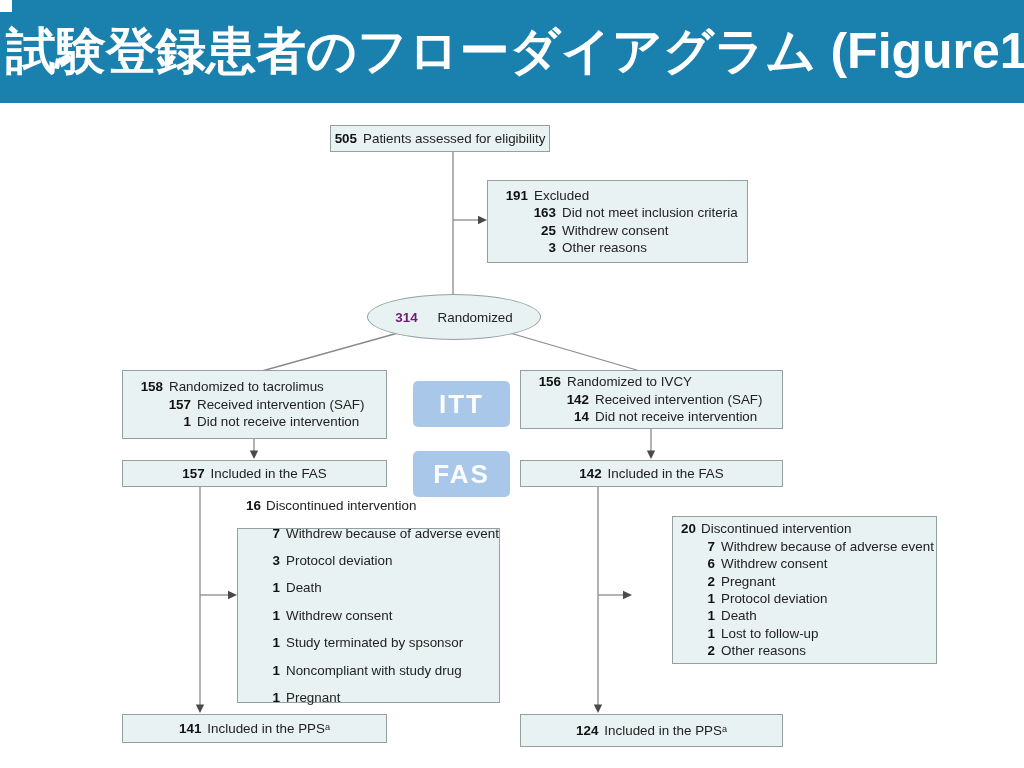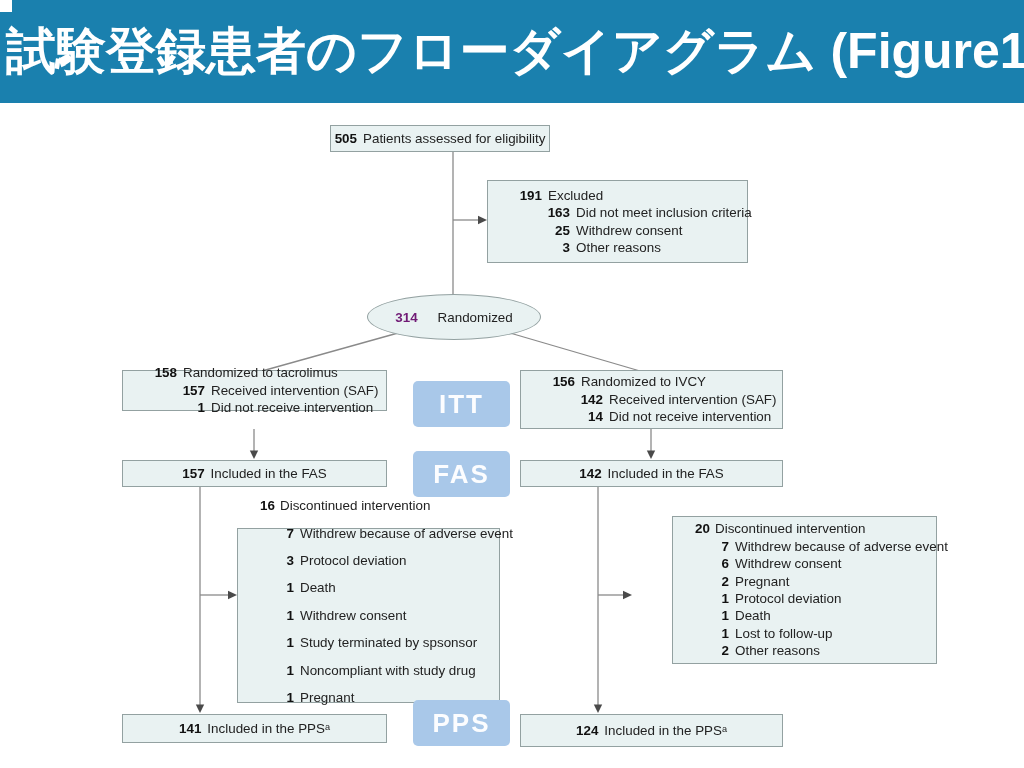--- a/index.html
+++ b/index.html
@@ -23,21 +23,21 @@
     white-space:nowrap;
   }
   
   .connectors{position:absolute;left:0;top:0;width:1024px;height:768px;}
   
   .fbox{
     position:absolute;box-sizing:border-box;
     background:#e9f2f2;border:1px solid #93a1a1;
     color:#222;font-size:13.4px;
     display:flex;flex-direction:column;justify-content:center;
-    padding:5px 22px;
+    padding:5px 8px;
   }
   .fbox .row{display:flex;line-height:17.4px;}
   .fbox .num{font-weight:bold;color:#111;text-align:right;flex:none;}
   .fbox .txt{margin-left:6px;white-space:nowrap;}
   
   .cols-wide .lvl0 .num{width:32px;}
   .cols-wide .lvl1 .num{width:60px;}
   
   .cols-narrow .lvl0 .num{width:14px;}
   .cols-narrow .lvl1 .num{width:34px;}
@@ -118,21 +118,21 @@
       <span class="num">3</span>
       <span class="txt">Other reasons</span>
     </div>
   </div>
 
   <div class="ellipse" style="left:367px;top:294px;width:174px;height:46px;">
     <span class="num">314</span>
     <span class="txt">Randomized</span>
   </div>
 
-  <div class="fbox cols-wide" style="left:122px;top:370px;width:265px;height:41px;">
+  <div class="fbox cols-wide" style="left:122px;top:370px;width:265px;height:69px;">
     <div class="row lvl0">
       <span class="num">158</span>
       <span class="txt">Randomized to tacrolimus</span>
     </div>
     <div class="row lvl1">
       <span class="num">157</span>
       <span class="txt">Received intervention (SAF)</span>
     </div>
     <div class="row lvl1">
       <span class="num">1</span>
@@ -236,21 +236,20 @@
     <div class="row lvl1">
       <span class="num">1</span>
       <span class="txt">Lost to follow-up</span>
     </div>
     <div class="row lvl1">
       <span class="num">2</span>
       <span class="txt">Other reasons</span>
     </div>
   </div>
 
-  <div class="pill" style="left:413px;top:700px;width:97px;height:46px;">PPS</div>
 
   <div class="fbox centerline" style="left:122px;top:714px;width:265px;height:29px;">
     <span class="num">141</span>
     <span class="txt">Included in the PPSᵃ</span>
   </div>
 
   <div class="fbox centerline" style="left:520px;top:714px;width:263px;height:33px;">
     <span class="num">124</span>
     <span class="txt">Included in the PPSᵃ</span>
   </div>

